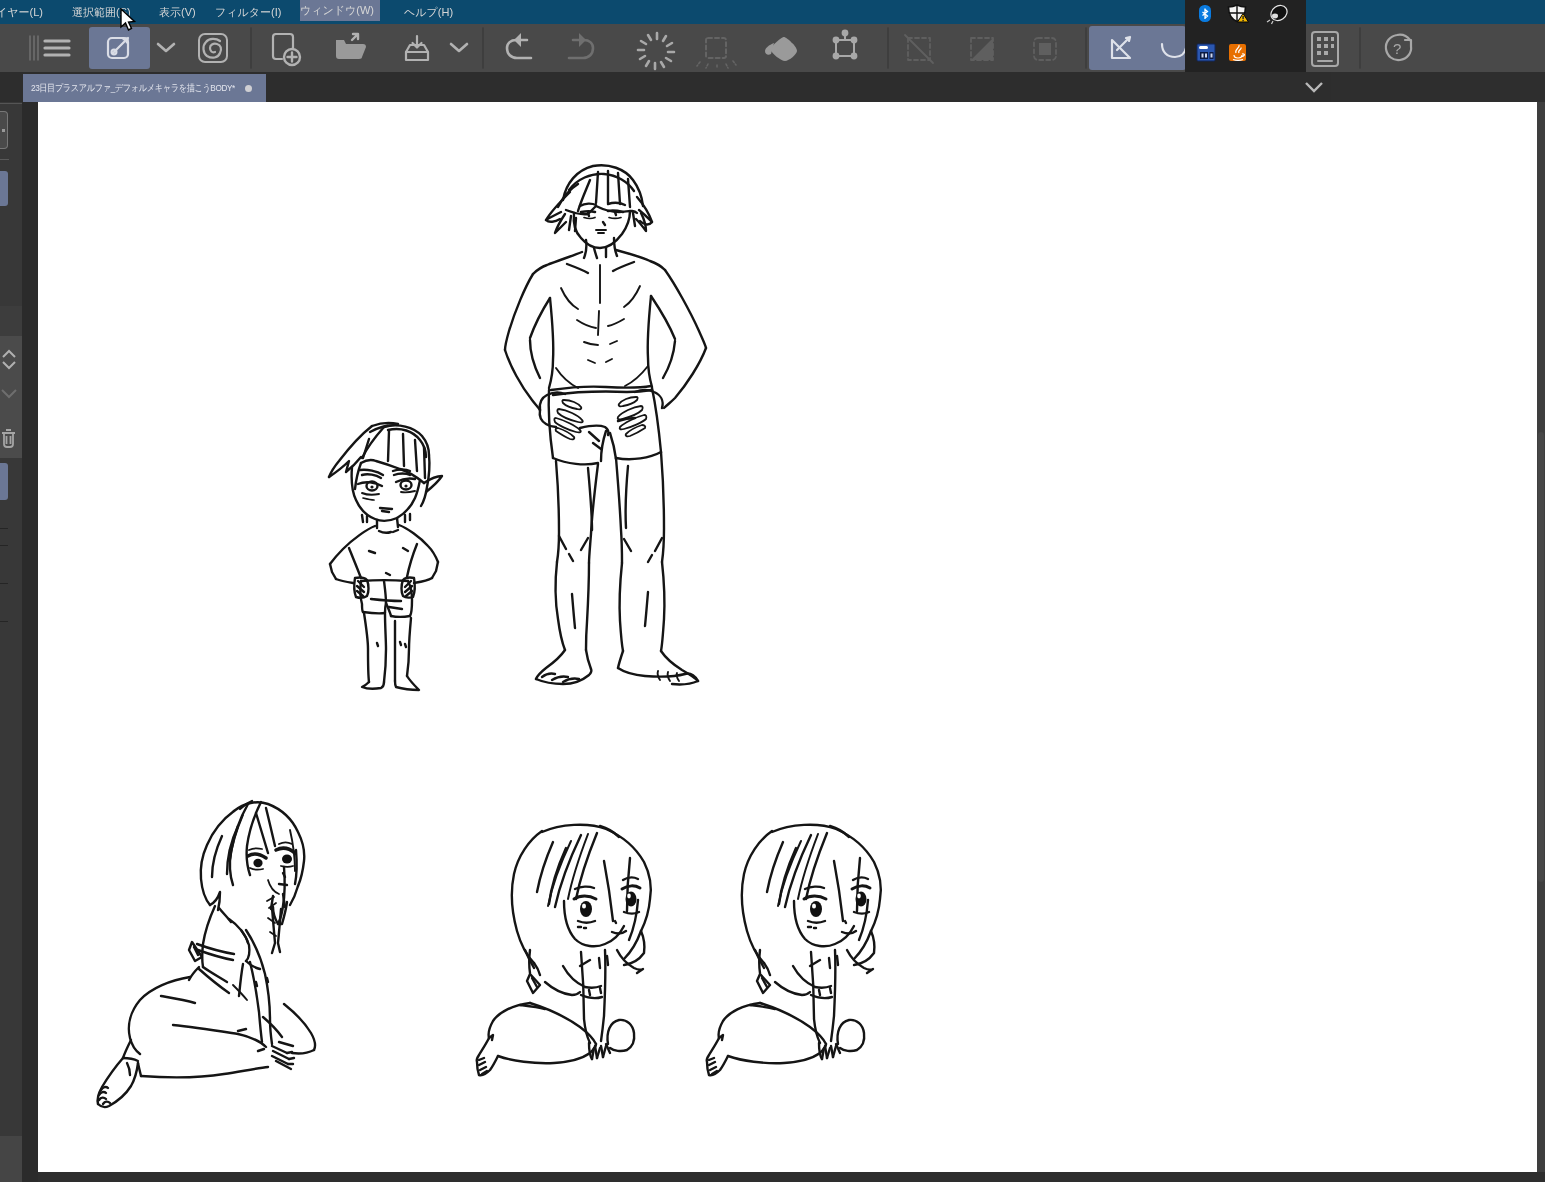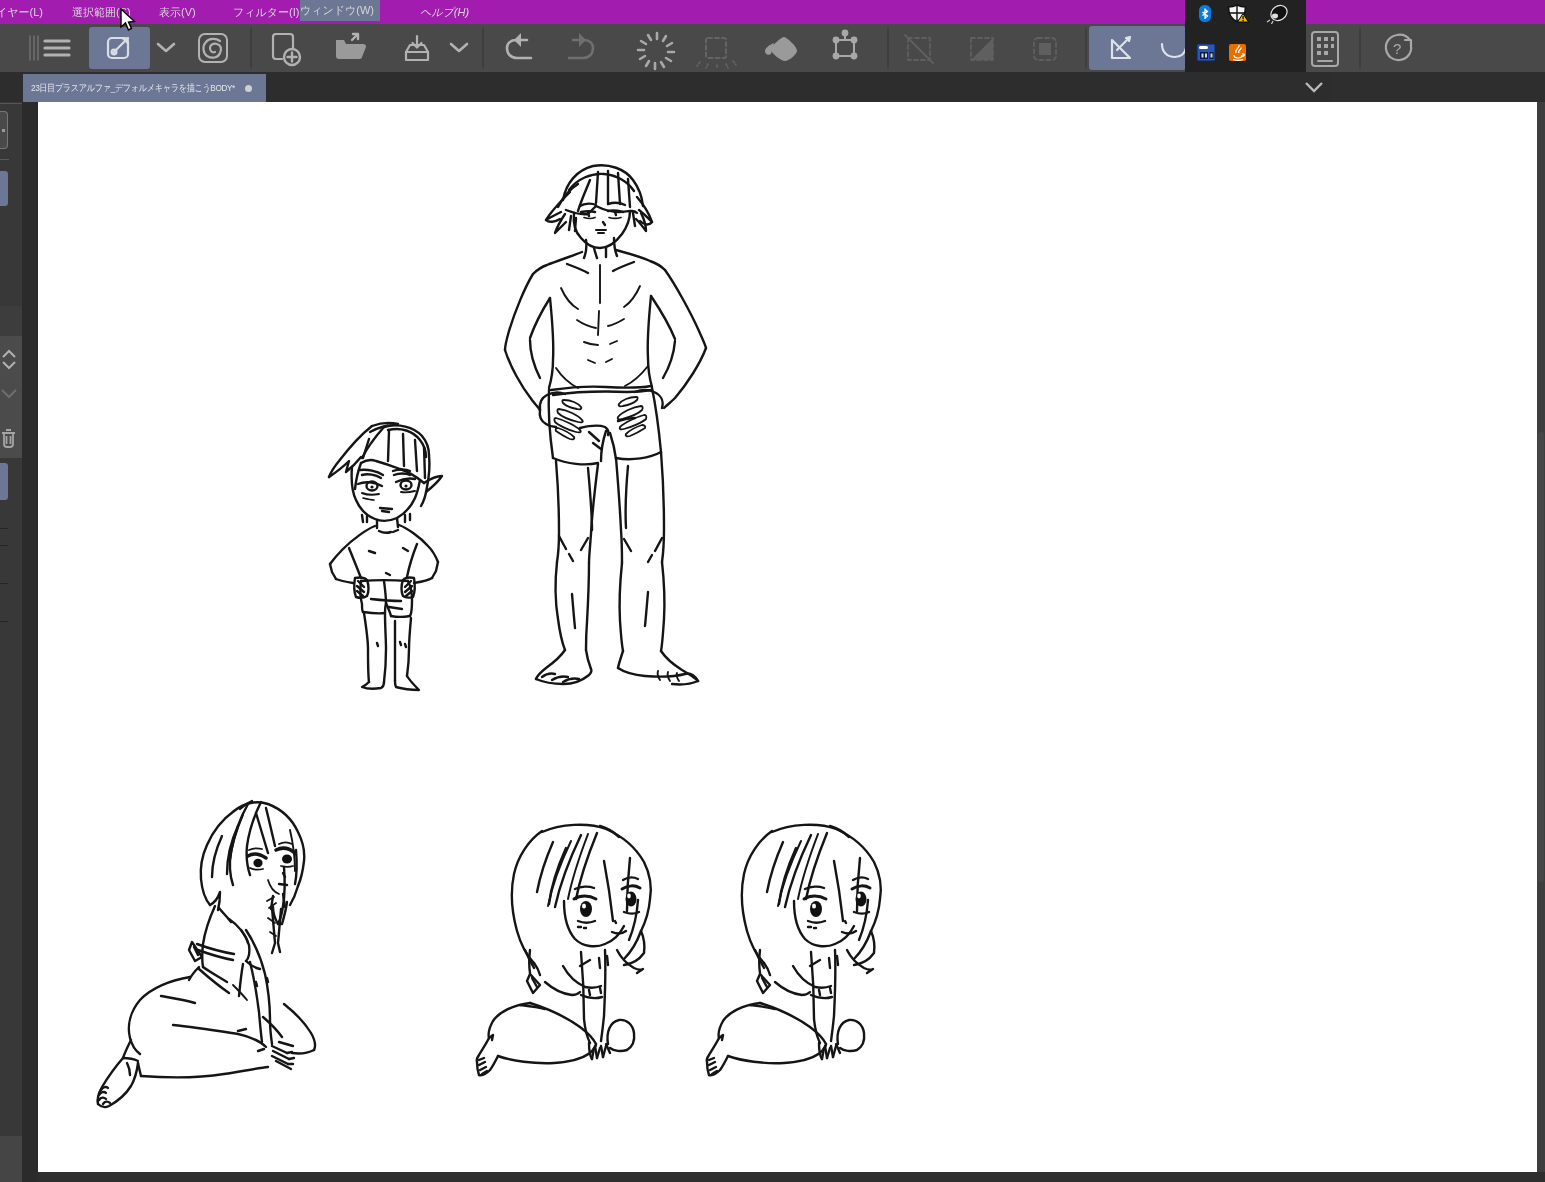--- a/index.html
+++ b/index.html
@@ -1,40 +1,40 @@
 <!DOCTYPE html>
 <html><head>
 <meta charset="utf-8">
 <style>
   * { margin:0; padding:0; box-sizing:border-box; }
   html,body { width:1545px; height:1182px; overflow:hidden; background:#2e2e2e;
     font-family:"Liberation Sans", sans-serif; }
   .abs { position:absolute; }
-  #menubar { left:0; top:0; width:1545px; height:24px; background:#a21caf; color:#d6d6d6;
+  #menubar { left:0; top:0; width:1545px; height:24px; background:#0c4a6e; color:#d6d6d6;
     font-size:11px; }
   .menuitem { position:absolute; top:5px; }
   #toolbar { left:0; top:24px; width:1545px; height:48px; background:#494949; }
   #tabrow { left:0; top:72px; width:1331px; height:30px; background:#2d2d2d; }
   #tab { position:absolute; left:23px; top:2px; width:243px; height:28px; background:#6b7795;
     color:#e4e6ee; font-size:9.5px; letter-spacing:-0.45px; line-height:28px; padding-left:8px; white-space:nowrap; }
   #canvas { left:38px; top:102px; width:1499px; height:1070px; background:#ffffff; }
   #rightstrip { left:1537px; top:102px; width:8px; height:1080px; background:#3e3e3e; }
   #bottomstrip { left:38px; top:1172px; width:1507px; height:10px; background:#2e2e2e; }
   #sidebar { left:0; top:102px; width:38px; height:1080px; background:#333333; }
   #tray { left:1185px; top:0; width:121px; height:72px; background:#222222; }
 </style>
 </head>
 <body>
 <div class="abs" id="menubar">
   <span class="menuitem" style="left:-4px;">イヤー(L)</span>
   <span class="menuitem" style="left:72px;">選択範囲(S)</span>
   <span class="menuitem" style="left:159px;">表示(V)</span>
-  <span class="menuitem" style="left:233px;">フィルター(I)</span>
+  <span class="menuitem" style="left:215px;">フィルター(I)</span>
   <span class="menuitem" style="left:300px;background:#6b7795;top:0;padding:0 0;width:80px;height:21px;line-height:21px;">ウィンドウ(W)</span>
-  <span class="menuitem" style="left:420px;font-style:italic;">ヘルプ(H)</span>
+  <span class="menuitem" style="left:404px;">ヘルプ(H)</span>
 </div>
 <div class="abs" id="toolbar">
 <svg width="1545" height="48" viewBox="0 24 1545 48" fill="none" stroke="#b2b2b2" stroke-width="2.4" stroke-linecap="round" stroke-linejoin="round">
 
   <g stroke="#6e6e6e" stroke-width="1.6">
         <path d="M30,36 L30,60 M34,36 L34,60 M38,36 L38,60"></path>
       </g>
 
   <path d="M45,41 L69,41 M45,48 L69,48 M45,55 L69,55" stroke-width="3.2"></path>
 

